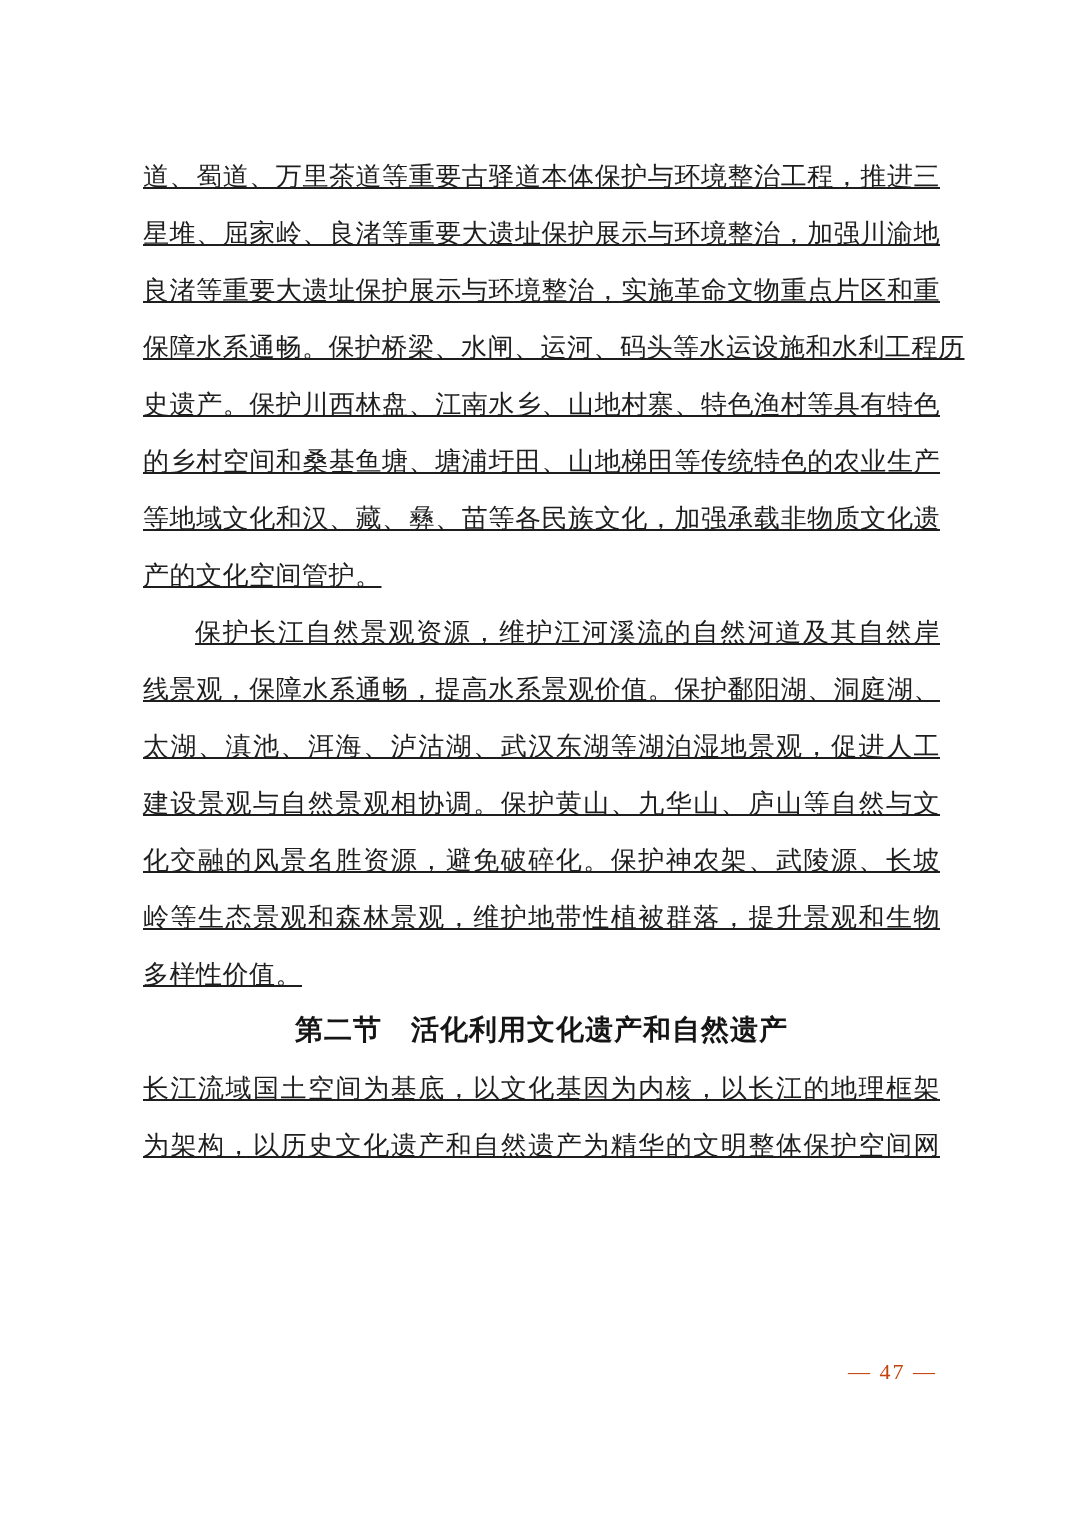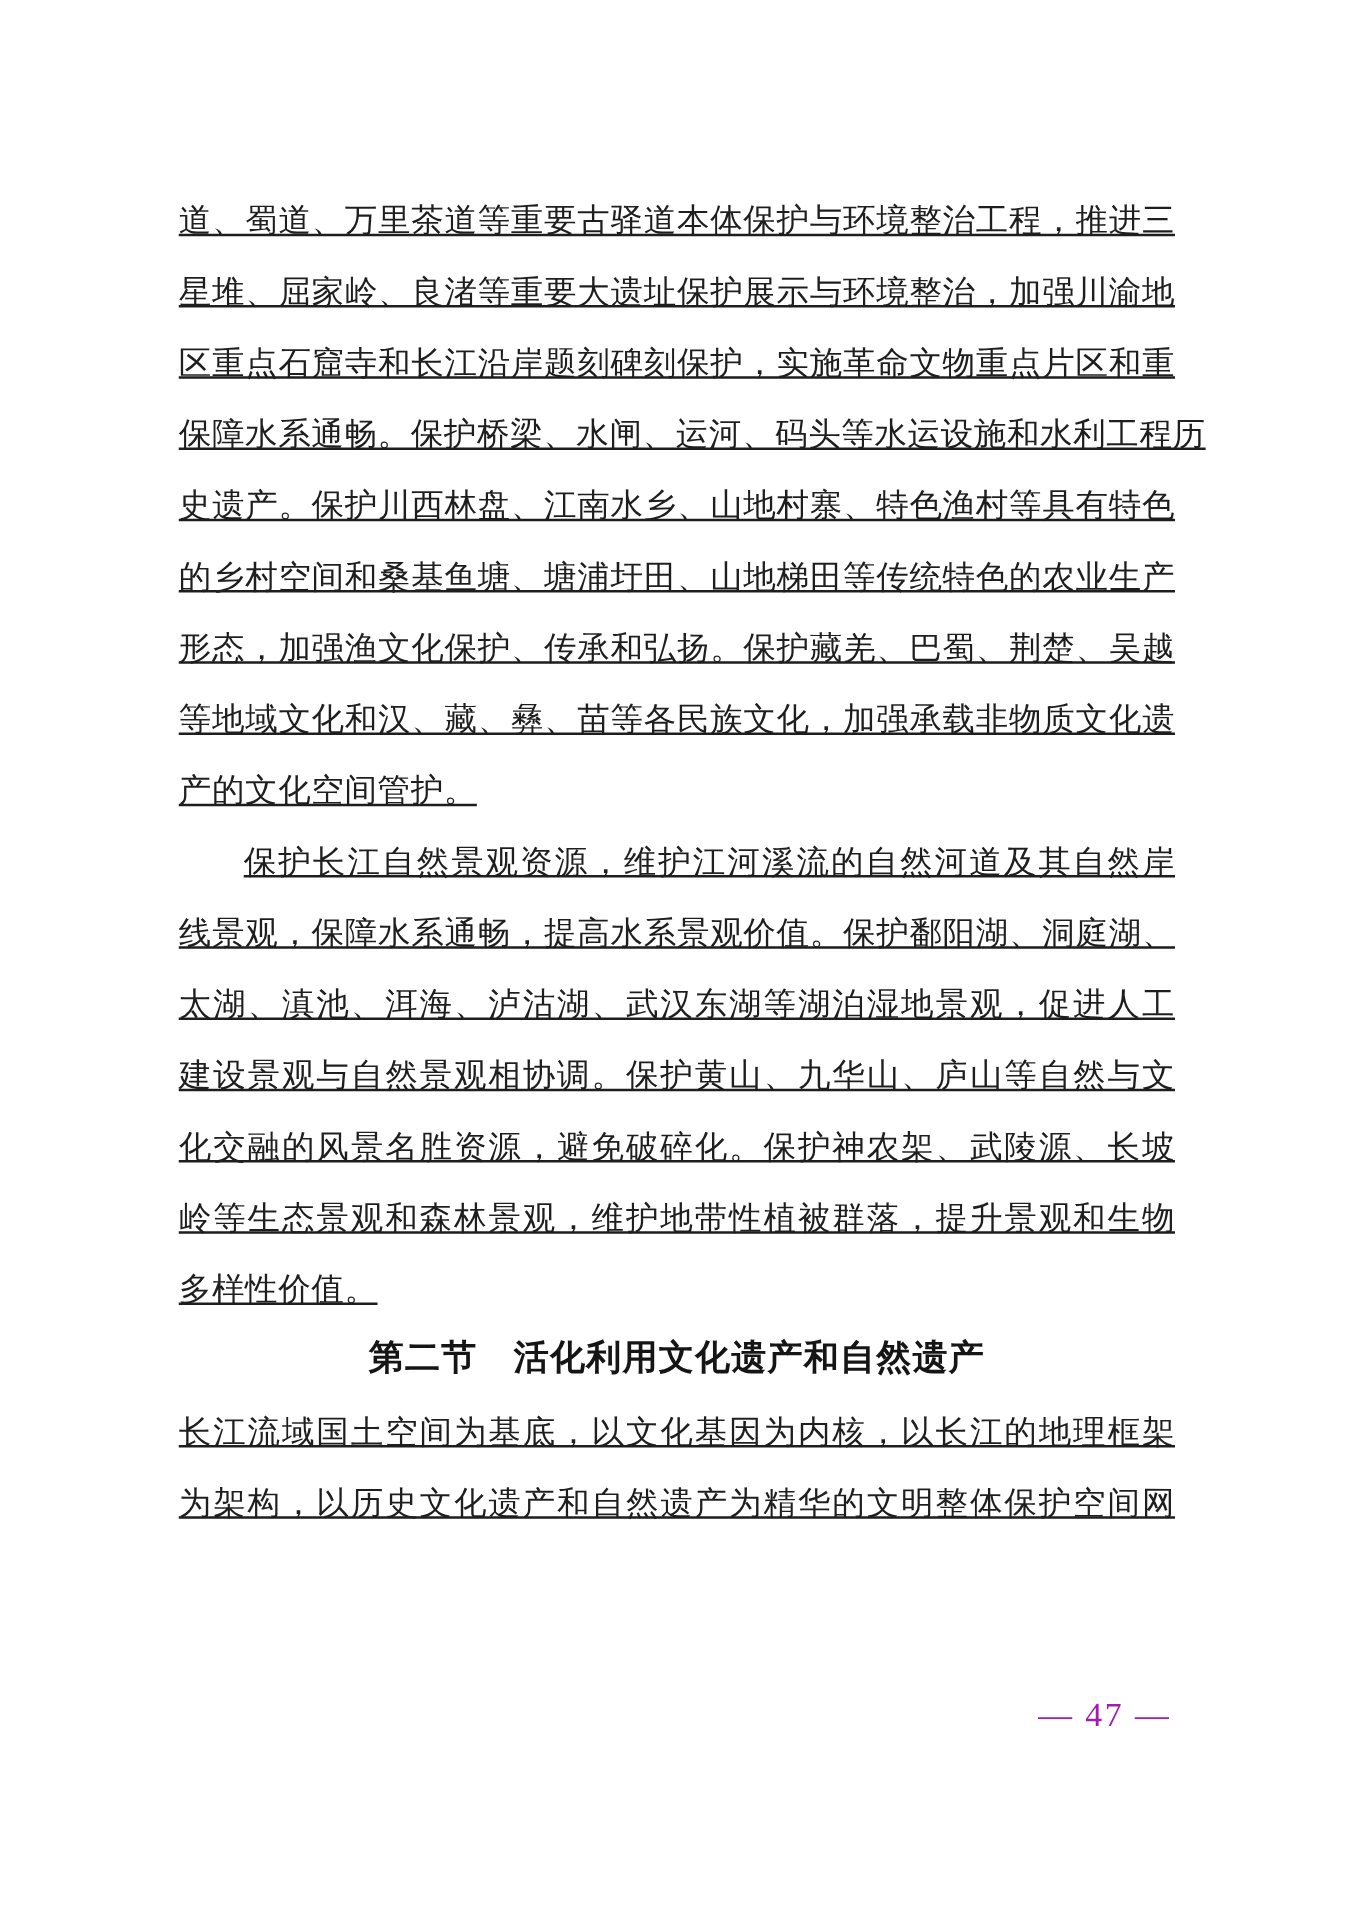--- a/index.html
+++ b/index.html
@@ -44,39 +44,38 @@
     text-align: center;
     font-weight: 700;
     font-family: Liberation Mono, monospace;
     letter-spacing: 1px;
     color: #151515;
   }
   .page-number {
     position: absolute;
     right: 143px;
     top: 1352px;
-    font-size: 27px;
+    font-size: 22px;
     line-height: 40px;
     letter-spacing: 2px;
-    color: #a21caf;
+    color: #c2410c;
   }
 </style>
 </head>
 <body>
 
 <div class="page">
   <div class="text-block">
     <div class="para">
         <div class="line"><span>道、蜀道、万里茶道等重要古驿道本体保护与环境整治工程，推进三</span></div>
         <div class="line"><span>星堆、屈家岭、良渚等重要大遗址保护展示与环境整治，加强川渝地</span></div>
-        <div class="line"><span>区重点石窟寺和长江沿岸题刻碑刻保护，实施革命文物重点片区和重</span></div>
+        <div class="line"><span>良渚等重要大遗址保护展示与环境整治，实施革命文物重点片区和重</span></div>
         <div class="line"><span>保障水系通畅。保护桥梁、水闸、运河、码头等水运设施和水利工程历</span></div>
         <div class="line"><span>史遗产。保护川西林盘、江南水乡、山地村寨、特色渔村等具有特色</span></div>
         <div class="line"><span>的乡村空间和桑基鱼塘、塘浦圩田、山地梯田等传统特色的农业生产</span></div>
-        <div class="line"><span>形态，加强渔文化保护、传承和弘扬。保护藏羌、巴蜀、荆楚、吴越</span></div>
         <div class="line"><span>等地域文化和汉、藏、彝、苗等各民族文化，加强承载非物质文化遗</span></div>
         <div class="line no-justify"><span>产的文化空间管护。</span></div>
       </div>
     <div class="para">
         <div class="line indent"><span>保护长江自然景观资源，维护江河溪流的自然河道及其自然岸</span></div>
         <div class="line"><span>线景观，保障水系通畅，提高水系景观价值。保护鄱阳湖、洞庭湖、</span></div>
         <div class="line"><span>太湖、滇池、洱海、泸沽湖、武汉东湖等湖泊湿地景观，促进人工</span></div>
         <div class="line"><span>建设景观与自然景观相协调。保护黄山、九华山、庐山等自然与文</span></div>
         <div class="line"><span>化交融的风景名胜资源，避免破碎化。保护神农架、武陵源、长坡</span></div>
         <div class="line"><span>岭等生态景观和森林景观，维护地带性植被群落，提升景观和生物</span></div>

